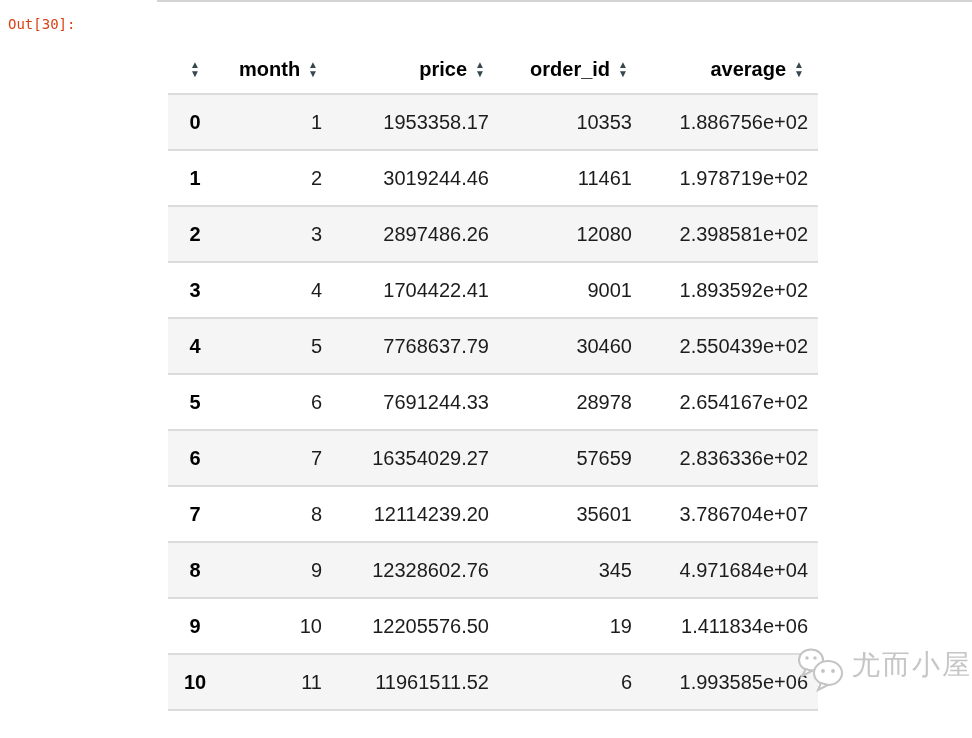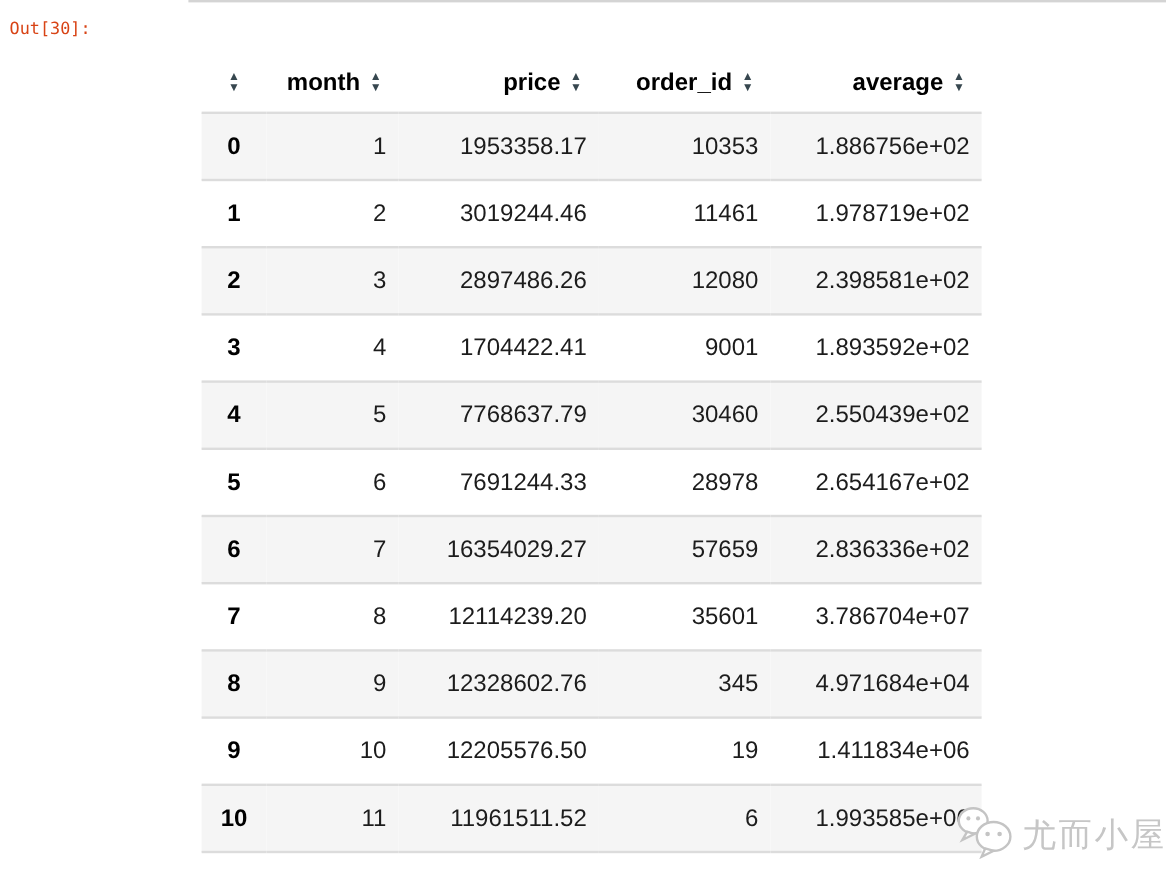--- a/index.html
+++ b/index.html
@@ -94,23 +94,23 @@
     text-align: center;
     font-weight: bold;
     padding: 0;
     color: #000;
   }
 
   
   .watermark {
     position: absolute;
     left: 796px;
-    top: 670px;
+    top: 646px;
     display: flex;
-    align-items: center;
+    align-items: flex-start;
     color: #c6c6c6;
     pointer-events: none;
   }
   .watermark .wm-text {
     font-size: 28px;
     letter-spacing: 2px;
     margin-left: 4px;
     color: #c6c6c6;
   }
 </style>

